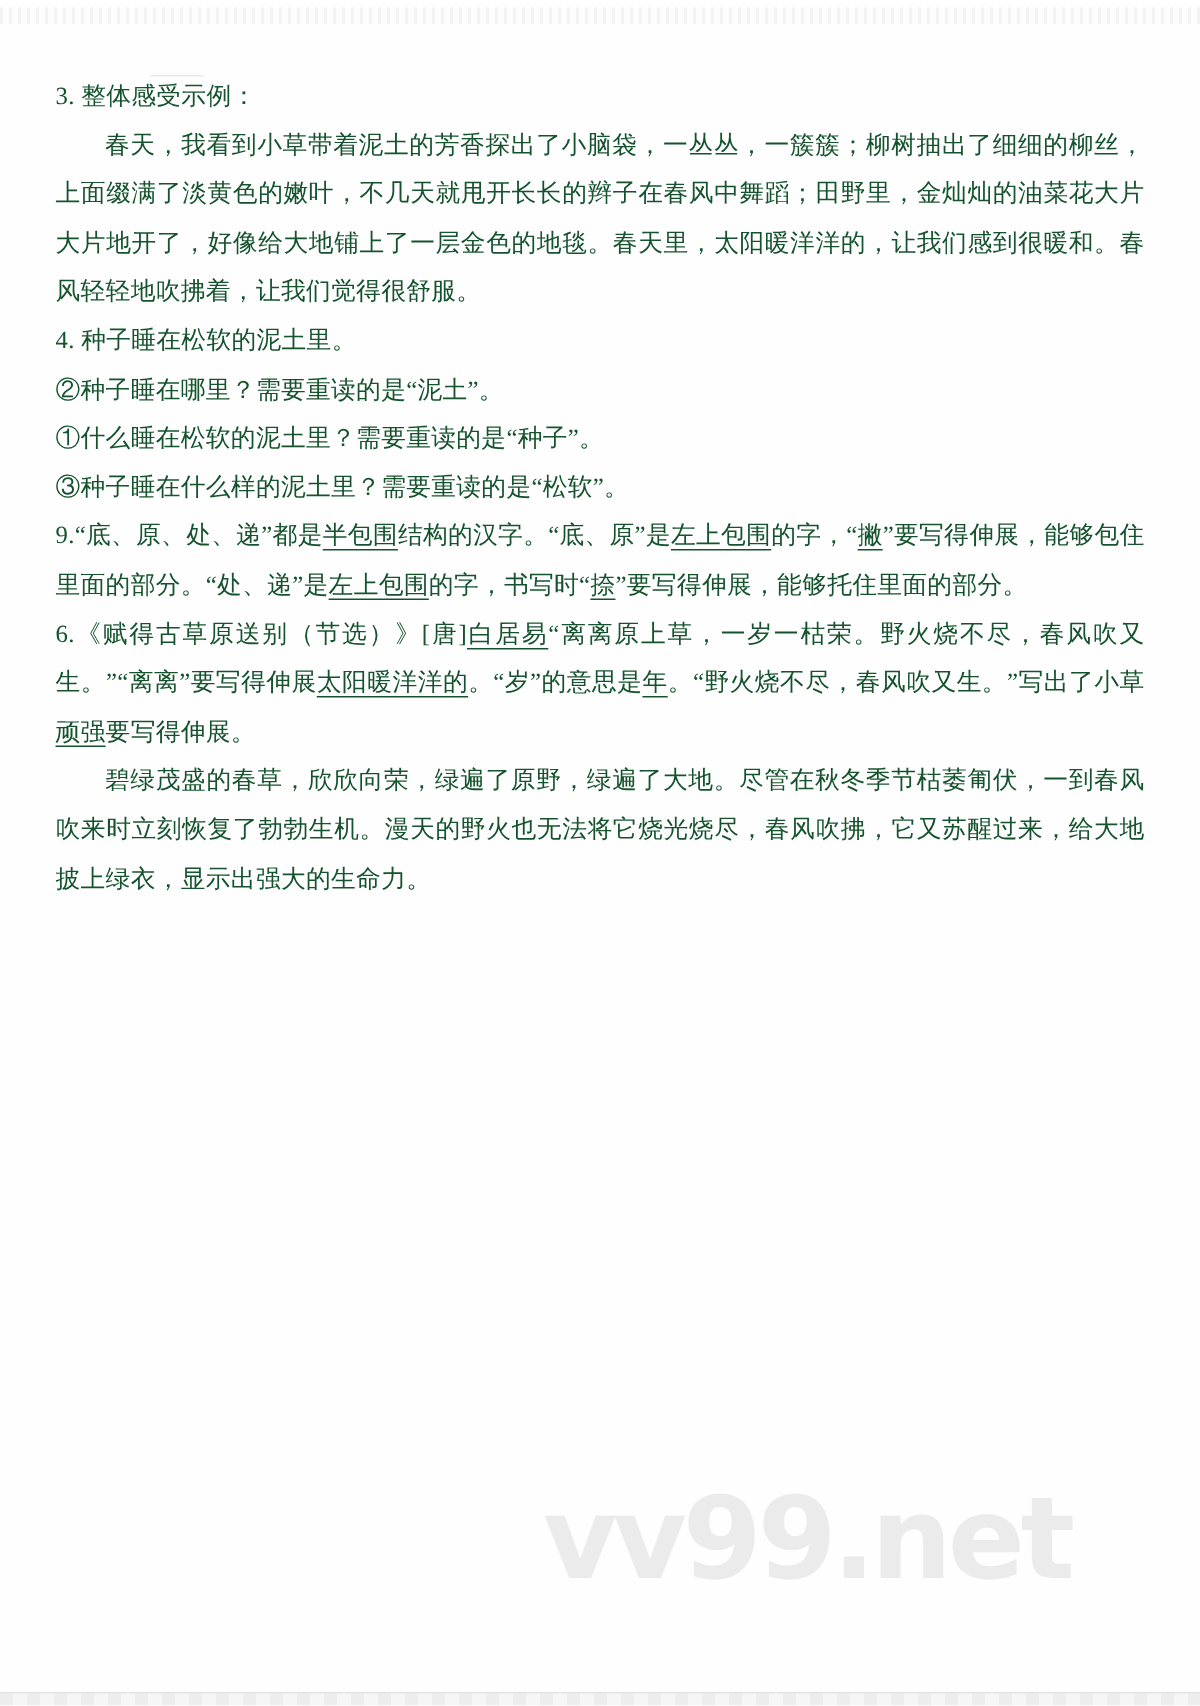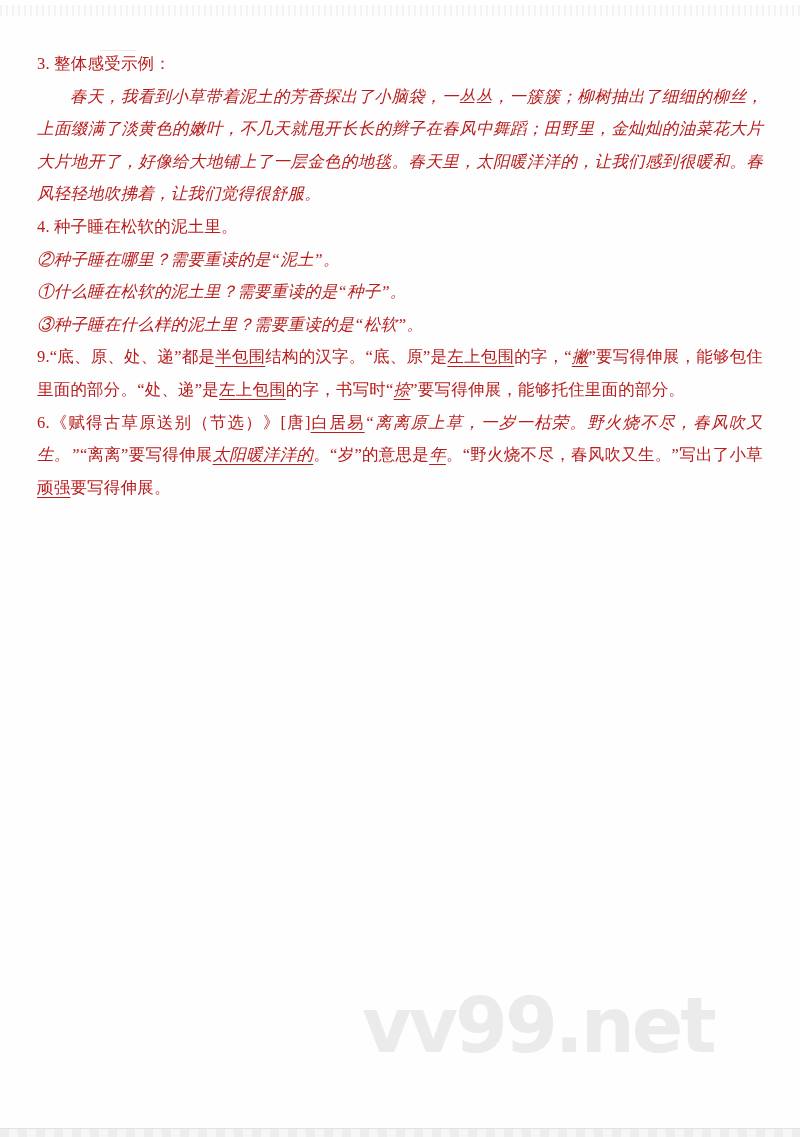--- a/index.html
+++ b/index.html
@@ -51,33 +51,33 @@
     left: 100px;
     width: 36px;
     height: 1px;
     background: #e9e9e9;
   }
   .content {
     position: absolute;
     top: 48px;
     left: 37px;
     width: 726px;
-    color: #b91c1c;
+    color: #14532d;
     font-size: 16.5px;
     line-height: 32.6px;
     text-align: justify;
     letter-spacing: 0.2px;
   }
   p.para {
     margin: 0;
     padding: 0;
   }
   p.indent { text-indent: 2em; }
   
-  .kai { font-style: italic; }
+  .kai { }
   .song { font-style: normal; }
   span.u {
     text-decoration: underline;
     text-underline-offset: 4px;
     text-decoration-thickness: 1px;
   }
   .watermark {
     position: absolute;
     left: 362px;
     top: 988px;
@@ -100,18 +100,19 @@
 
   <div class="content" id="doc-content">
       <p class="para song"><span class="">3. 整体感受示例：</span></p>
       <p class="para kai indent"><span class="">春天，我看到小草带着泥土的芳香探出了小脑袋，一丛丛，一簇簇；柳树抽出了细细的柳丝，上面缀满了淡黄色的嫩叶，不几天就甩开长长的辫子在春风中舞蹈；田野里，金灿灿的油菜花大片大片地开了，好像给大地铺上了一层金色的地毯。春天里，太阳暖洋洋的，让我们感到很暖和。春风轻轻地吹拂着，让我们觉得很舒服。</span></p>
       <p class="para song"><span class="">4. 种子睡在松软的泥土里。</span></p>
       <p class="para kai"><span class="">②种子睡在哪里？需要重读的是“泥土”。</span></p>
       <p class="para kai"><span class="">①什么睡在松软的泥土里？需要重读的是“种子”。</span></p>
       <p class="para kai"><span class="">③种子睡在什么样的泥土里？需要重读的是“松软”。</span></p>
       <p class="para song"><span class="">9.“底、原、处、递”都是</span><span class="u ">半包围</span><span class="">结构的汉字。“底、原”是</span><span class="u ">左上包围</span><span class="">的字，“</span><span class="u kai">撇</span><span class="">”要写得伸展，能够包住里面的部分。“处、递”是</span><span class="u ">左上包围</span><span class="">的字，书写时“</span><span class="u kai">捺</span><span class="">”要写得伸展，能够托住里面的部分。</span></p>
       <p class="para song"><span class="">6.《赋得古草原送别（节选）》[唐]</span><span class="u ">白居易</span><span class="kai">“离离原上草，一岁一枯荣。野火烧不尽，春风吹又生。”</span><span class="">“离离”要写得伸展</span><span class="u kai">太阳暖洋洋的</span><span class="">。“岁”的意思是</span><span class="u kai">年</span><span class="">。“野火烧不尽，春风吹又生。”写出了小草</span><span class="u ">顽强</span><span class="">要写得伸展。</span></p>
+      <p class="para kai indent"><span class="">碧绿茂盛的春草，欣欣向荣，绿遍了原野，绿遍了大地。尽管在秋冬季节枯萎匍伏，一到春风吹来时立刻恢复了勃勃生机。漫天的野火也无法将它烧光烧尽，春风吹拂，它又苏醒过来，给大地披上绿衣，显示出强大的生命力。</span></p>
     </div>
 
   <div class="watermark">vv99.net</div>
 
   <div class="edge-bottom"></div>
 </div>
 
 </body></html>

